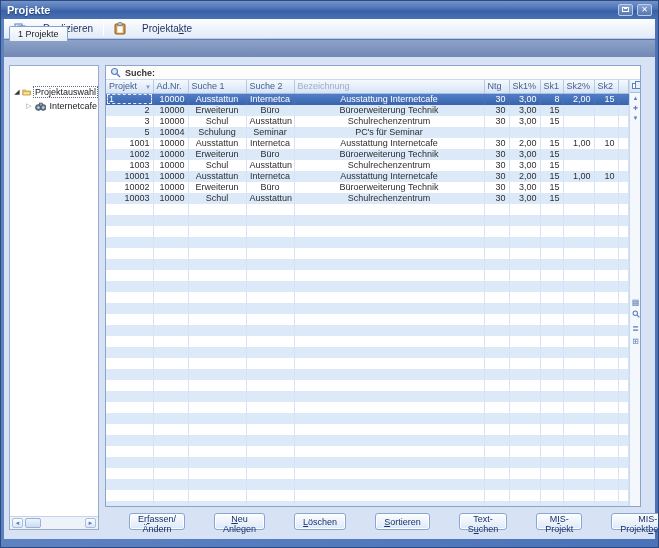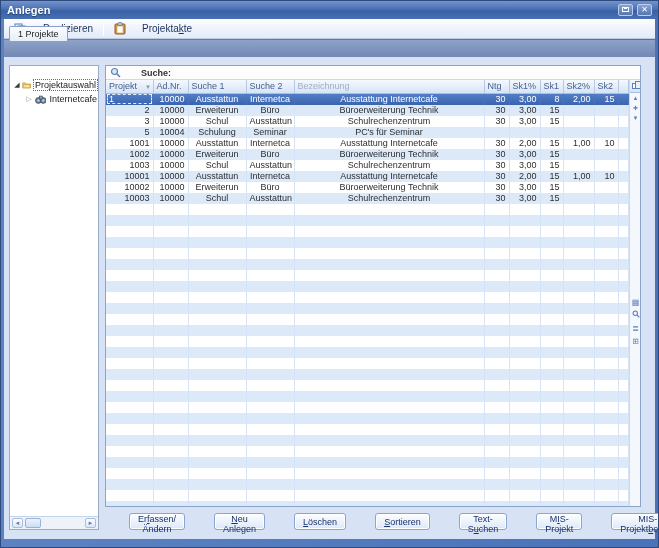--- a/index.html
+++ b/index.html
@@ -31,40 +31,40 @@
   .tabstrip { position:absolute; top:39px; left:3px; right:3px; height:17px;
     background:linear-gradient(#8ea2c7,#7288b5); }
   .tab { position:absolute; left:5px; bottom:16px; height:15px; padding:0 8px;
     background:linear-gradient(#fafcfe,#e7eef9); border:1px solid #8aa0c6; border-bottom:none;
     border-radius:2px 2px 0 0; font-size:9px; line-height:14px; color:#222; }
   
   .content { position:absolute; top:56px; left:3px; right:3px; bottom:8px; background:#d7e3f4; }
   
   .sidebar { position:absolute; left:5px; top:8px; width:90px; bottom:9px;
     background:#fff; border:1px solid #98abc9; }
-  .tree { padding-top:12px; }
+  .tree { padding-top:19px; }
   .treeitem { display:flex; align-items:center; gap:2px; height:14px; font-size:9px; color:#222; padding-left:4px; }
   .treeitem.child { padding-left:15px; }
   .expander { font-size:7px; color:#3a3a3a; width:8px; text-align:center; }
   .expander.closed { color:#8a8a8a; }
   .treelabel { padding:0 1px; white-space:nowrap; }
   .treelabel.focused { border:1px dotted #5b6b84; }
   .hscroll { position:absolute; left:0; right:0; bottom:0; height:13px; background:#eef3fa;
     border-top:1px solid #c5d4ea; }
   .scrollbtn { position:absolute; top:1px; width:11px; height:10px; border:1px solid #a9bedd;
     border-radius:2px; background:linear-gradient(#fdfeff,#d9e6f6); color:#5b7fba; font-size:6px;
     line-height:9px; text-align:center; }
   .scrollbtn.left { left:2px; } .scrollbtn.right { right:2px; }
   .hthumb { position:absolute; top:1px; left:15px; width:16px; height:10px; border:1px solid #9ab2d8;
     border-radius:2px; background:linear-gradient(#eef4fc,#cbdcf2); }
   
   .main { position:absolute; left:101px; top:8px; right:14px; bottom:9px; }
   .gridbox { position:absolute; top:0; left:0; right:0; height:442px; background:#fff;
     border:1px solid #8ba4ca; overflow:hidden; }
-  .searchrow { height:14px; display:flex; align-items:center; gap:20px; padding:0 4px;
+  .searchrow { height:14px; display:flex; align-items:center; gap:4px; padding:0 4px;
     border-bottom:1px solid #c9d9ee; background:#fdfdfe; }
   .searchrow .slabel { font-size:9px; font-weight:bold; color:#333; }
   .searchrow .sph { font-size:9px; font-style:italic; color:#9aa7ba; }
   .gridwrap { position:absolute; top:14px; left:0; right:11px; bottom:0; overflow:hidden; }
   table { border-collapse:collapse; table-layout:fixed; width:100%; }
   th { height:13px; background:linear-gradient(#f5f9fe,#d6e3f6); border-right:1px solid #b5c9e4;
     border-bottom:1px solid #aabfdd; font-size:9px; font-weight:normal; color:#44618e;
     text-align:left; padding:0 3px; white-space:nowrap; overflow:hidden; }
   th.dim span.cl { color:#9fadc5; }
   th .sortglyph { font-size:6px; color:#8496b5; margin-left:8px; }
@@ -94,21 +94,21 @@
     box-shadow:inset 0 0 0 1px #fff; font-family:"Liberation Sans",sans-serif;margin-left:24px; }
   .fbtn u { text-decoration:underline; }
   .icon-svg { display:inline-block; vertical-align:middle; }
 </style>
 </head>
 <body>
 
 <div class="window">
 
   <div class="titlebar">
-    <span class="title">Anlegen</span>
+    <span class="title">Projekte</span>
     <span class="winbtns">
       <span class="winbtn">
           <span class="restore-glyph"></span>
         </span>
       <span class="winbtn"><span>✕</span></span>
     </span>
   </div>
 
   <div class="toolbar">
     <span class="tbtn">

